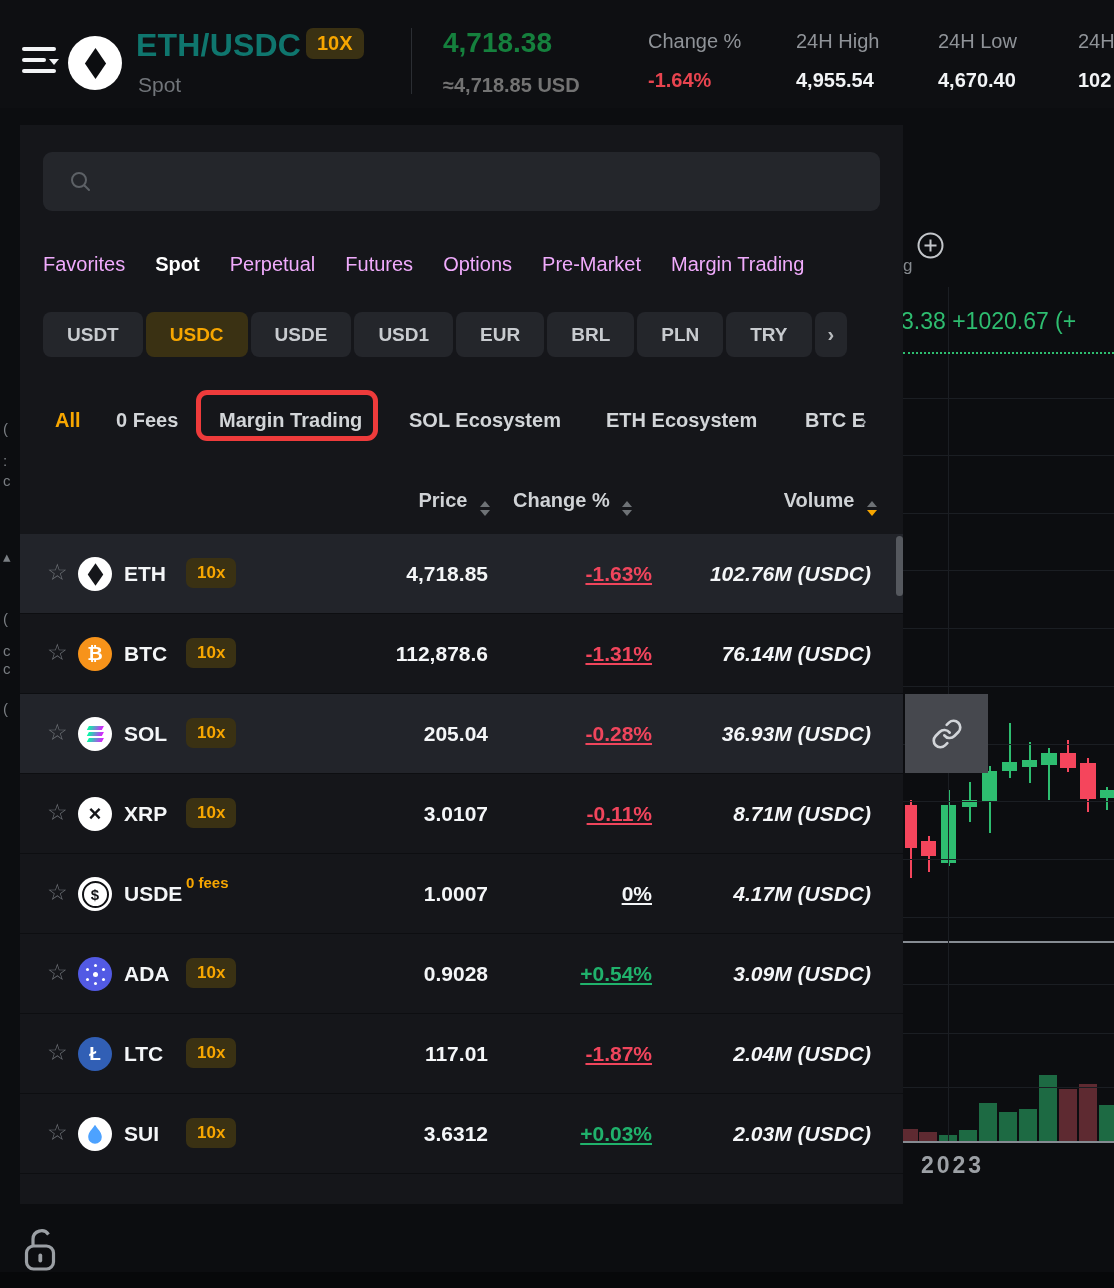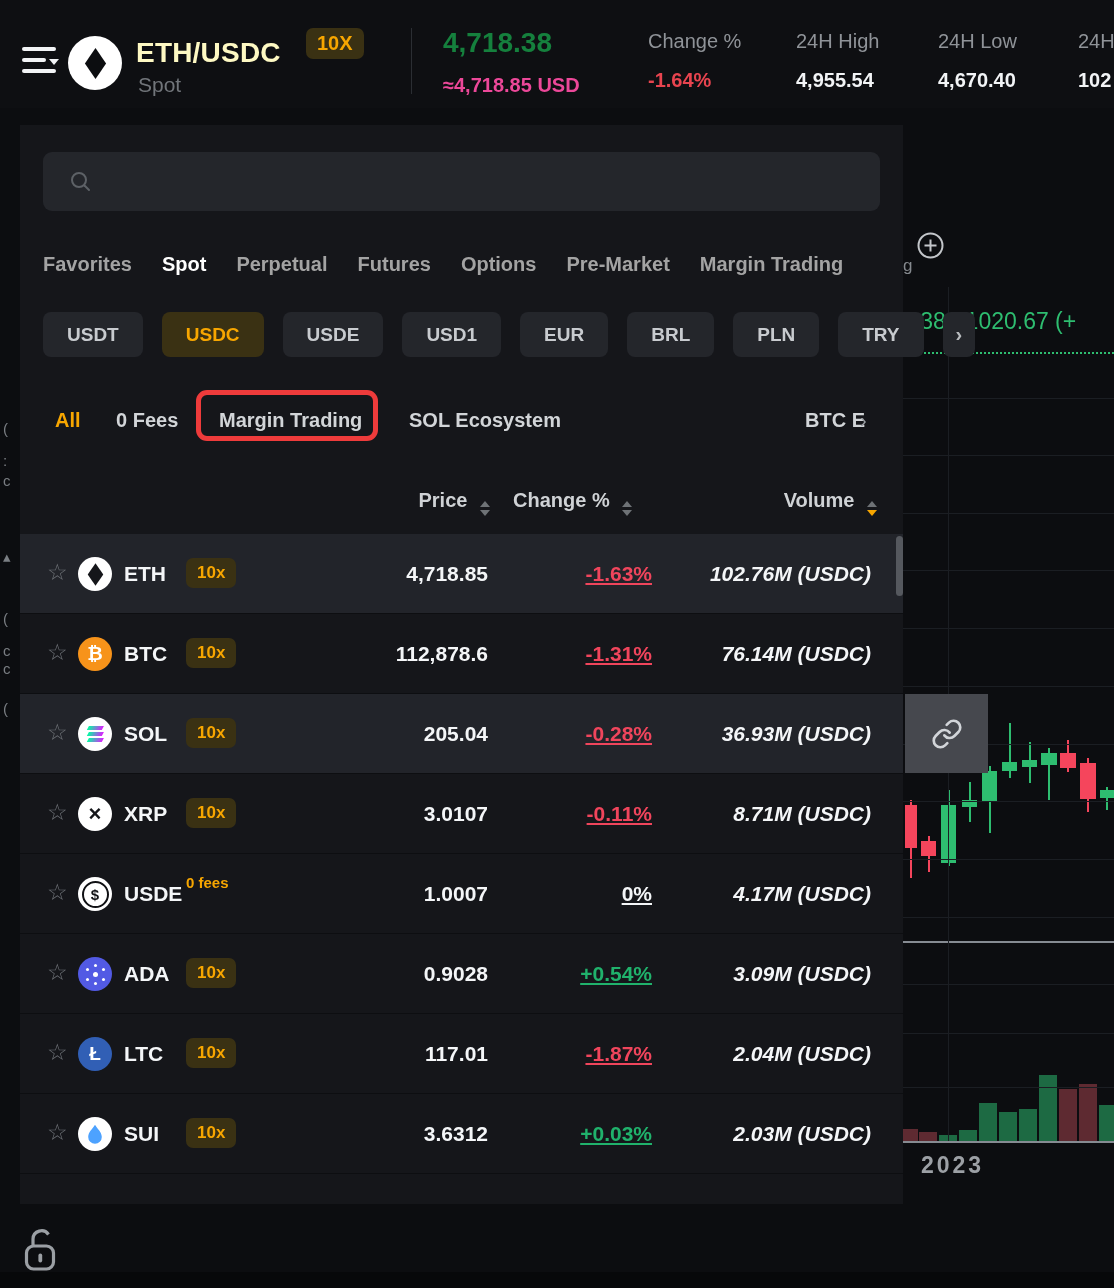--- a/index.html
+++ b/index.html
@@ -14,27 +14,27 @@
   .menu-icon { position:absolute; left:22px; top:47px; width:36px; height:32px; cursor:pointer; }
   .menu-icon i { display:block; height:4px; border-radius:2px; background:#f2f4f6; margin-bottom:7px; }
   .menu-icon i:nth-child(1){ width:34px; }
   .menu-icon i:nth-child(2){ width:24px; }
   .menu-icon i:nth-child(3){ width:34px; }
   .menu-caret { position:absolute; left:27px; top:10px; width:0; height:0;
     border-left:5px solid transparent; border-right:5px solid transparent; border-top:6px solid #f2f4f6; }
   .coin-big { position:absolute; left:68px; top:36px; width:54px; height:54px; border-radius:50%;
     background:#fff; display:flex; align-items:center; justify-content:center; }
   .eth-diamond-lg { width:15px; height:15px; background:#0c0d10; transform:scaleY(1.45) rotate(45deg); }
-  .pair-title { position:absolute; left:136px; top:37px; font-size:28px; font-weight:700; color:#fef9c3; letter-spacing:0.2px; }
+  .pair-title { position:absolute; left:136px; top:27px; font-size:32px; font-weight:700; color:#0f766e; letter-spacing:0.2px; }
   .lev-badge { position:absolute; left:306px; top:28px; background:#3a3113; color:#f7a600;
     font-size:20px; font-weight:700; padding:4px 11px; border-radius:7px; }
   .market-type { position:absolute; left:138px; top:73px; font-size:21px; color:#71757a; }
   .hdr-div { position:absolute; left:411px; top:28px; width:1px; height:66px; background:#2b2e33; }
   .last-price { position:absolute; left:443px; top:27px; font-size:28px; font-weight:700; color:#15803d; }
-  .usd-price { position:absolute; left:443px; top:74px; font-size:20px; font-weight:700; color:#ec4899; }
+  .usd-price { position:absolute; left:443px; top:74px; font-size:20px; font-weight:700; color:#737373; }
   .stat { position:absolute; top:30px; }
   .stat .lb { font-size:20px; color:#8f9398; display:block; }
   .stat .vl { font-size:20px; font-weight:700; color:#f2f4f6; display:block; margin-top:16px; }
   .stat .vl.red { color:#e8444f; }
   
   .chart { position:absolute; left:903px; top:108px; width:211px; height:1180px; overflow:visible; }
   .gridline-h { position:absolute; left:0; width:211px; height:1px; background:#1b1e23; }
   .gridline-v { position:absolute; top:179px; left:45px; width:1px; height:854px; background:#1b1e23; }
   .sep-line { position:absolute; left:0; width:211px; height:2px; background:#868b92; }
   .dotted-line { position:absolute; left:0; top:244px; width:211px; border-top:2px dotted #2ebd70; }
@@ -54,23 +54,23 @@
   .scroll-thumb { position:absolute; left:896px; top:536px; width:7px; height:60px;
     border-radius:4px; background:#55585e; z-index:30; cursor:grab; }
   
   .panel { position:absolute; left:20px; top:125px; width:883px; height:1079px; background:#15161a; z-index:10; }
   .searchbar { position:absolute; left:23px; top:27px; width:837px; height:59px; background:#24262b;
     border-radius:9px; display:flex; align-items:center; padding-left:26px; }
   .searchbar svg { flex:0 0 auto; }
   .searchbar input { flex:1; margin-left:14px; background:transparent; border:none; outline:none;
     color:#e8eaec; font-size:20px; font-family:"Liberation Sans",sans-serif; }
   .tabs { position:absolute; left:23px; top:128px; display:flex; gap:30px; align-items:baseline; }
-  .tab { font-size:20px; font-weight:700; color:#a3a3a3; cursor:pointer; white-space:nowrap; }
+  .tab { font-size:20px; font-weight:400; color:#f0abfc; cursor:pointer; white-space:nowrap; }
   .tab.active { color:#ffffff; font-weight:700; }
-  .chips { position:absolute; left:23px; top:187px; display:flex; gap:19px; height:45px; }
+  .chips { position:absolute; left:23px; top:187px; display:flex; gap:3px; height:45px; }
   .chip { background:#24262b; color:#c8cbcf; font-size:19px; font-weight:600; border-radius:8px;
     display:flex; align-items:center; padding:0 24px; cursor:pointer; white-space:nowrap; }
   .chip.active { background:#3a3113; color:#f7a600; }
   .chip.more { padding:0 13px; color:#b8bbbe; font-size:20px; }
   .cats { position:absolute; left:0; top:275px; width:861px; height:40px; overflow:hidden; }
   .cat { position:absolute; top:0; line-height:40px; font-size:20px; font-weight:600; color:#d2d5d8;
     cursor:pointer; white-space:nowrap;margin-left:12px; }
   .cat.active { color:#f7a600; }
   .cat-chevron { position:absolute; left:840px; top:275px; line-height:40px; font-size:20px; color:#9ca0a5; cursor:pointer; }
   .hl-box { position:absolute; left:176px; top:265px; width:182px; height:51px;
@@ -261,20 +261,21 @@
       <span class="chip">PLN</span>
       <span class="chip">TRY</span>
       <span class="chip more">›</span>
     </div>
 
     <div class="cats">
       <span class="cat active" style="left:23px">All</span>
       <span class="cat" style="left:84px">0 Fees</span>
       <span class="cat" style="left:187px">Margin Trading</span>
       <span class="cat" style="left:377px">SOL Ecosystem</span>
+      <span class="cat" style="left:574px">ETH Ecosystem</span>
       <span class="cat" style="left:773px">BTC E</span>
     </div>
     <span class="cat-chevron">›</span>
     <div class="hl-box"></div>
 
     <div class="thead">
       <span class="th" style="right:413px">
         <span>Price</span>
         <span class="sorts">
             <i class="tri-up"></i>

